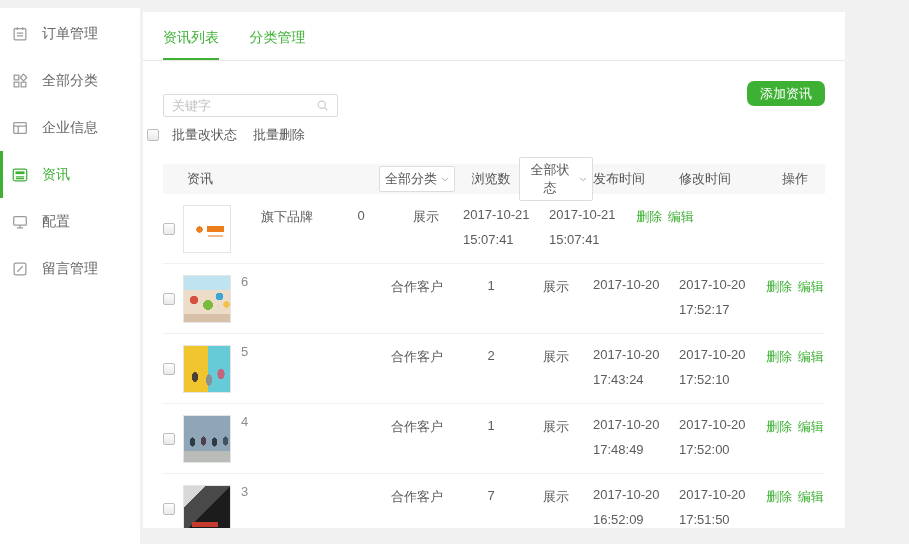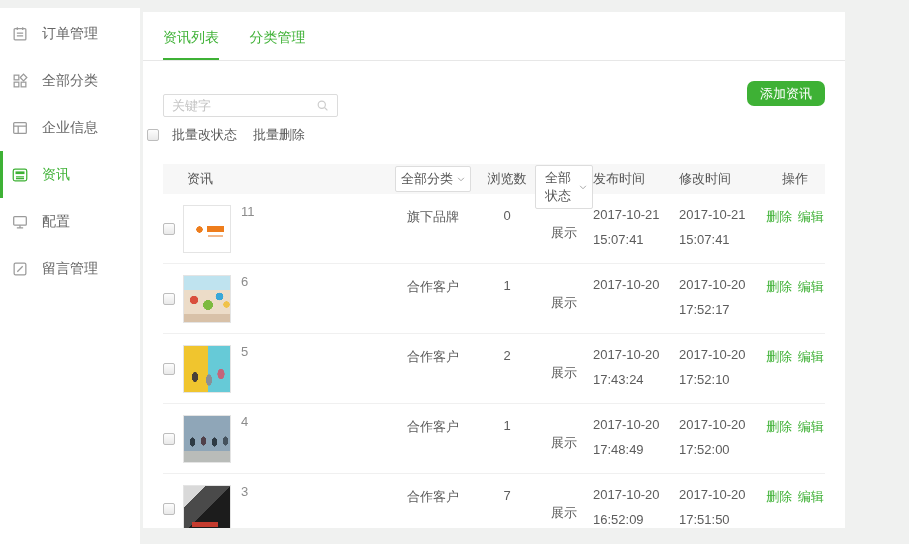--- a/index.html
+++ b/index.html
@@ -69,21 +69,21 @@
     background:var(--table-head-bg,#f7f7f7); font-size:13px; color:#555;
   }
   .trow { display:flex; height:70px; border-bottom:1px solid #f0f0f0; font-size:13px; color:#5c5c5c; }
 
   .c-check  { width:20px; display:flex; align-items:center; }
   .c-news   { flex:1; padding-left:4px; }
   .c-thumb  { width:58px; display:flex; align-items:center; }
   .c-title  { flex:1; padding-top:10px; color:#8c8c8c; }
   .c-cat    { width:92px; text-align:center; }
   .c-views  { width:56px; text-align:center; }
-  .c-status { width:58px; text-align:center;margin-top:16px; }
+  .c-status { width:74px; text-align:center; }
   .c-date   { width:86px; text-align:left; }
   .c-act    { width:60px; text-align:center; white-space:nowrap; }
   .trow .c-cat, .trow .c-views, .trow .c-status, .trow .c-act { padding-top:14px; }
   .trow .c-date { padding-top:8px; }
   .trow .c-date span { display:block; line-height:25px; }
   .c-act a { color:var(--accent-green,#44b549); text-decoration:none; cursor:pointer; margin:0 1px; }
 
   .hdr-select {
     display:inline-flex; align-items:center; gap:4px;
     border:1px solid #ddd; background:#fff; border-radius:2px;
@@ -269,21 +269,20 @@
       <div class="c-act">操作</div>
     </div>
 
     <div class="trow">
       <div class="c-check">
           <span class="checkbox"></span>
         </div>
       <div class="c-thumb">
           <span class="thumb" data-thumb="orange-logo"></span>
         </div>
-      <div class="c-title">11</div>
       <div class="c-cat">旗下品牌</div>
       <div class="c-views">0</div>
       <div class="c-status">展示</div>
       <div class="c-date">
         <span>2017-10-21</span>
         <span>15:07:41</span>
       </div>
       <div class="c-date">
         <span>2017-10-21</span>
         <span>15:07:41</span>

